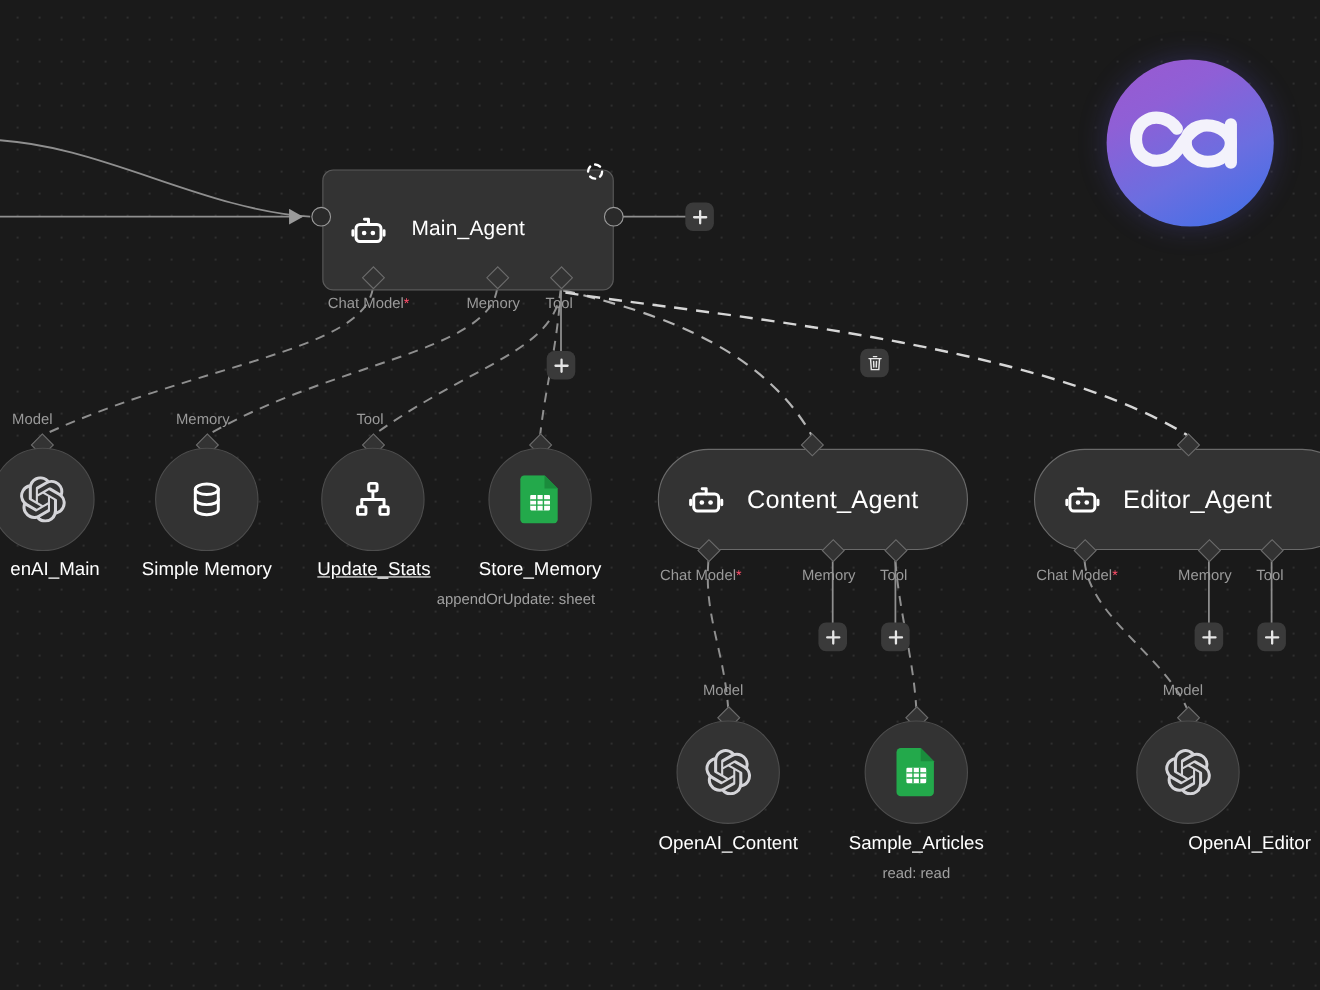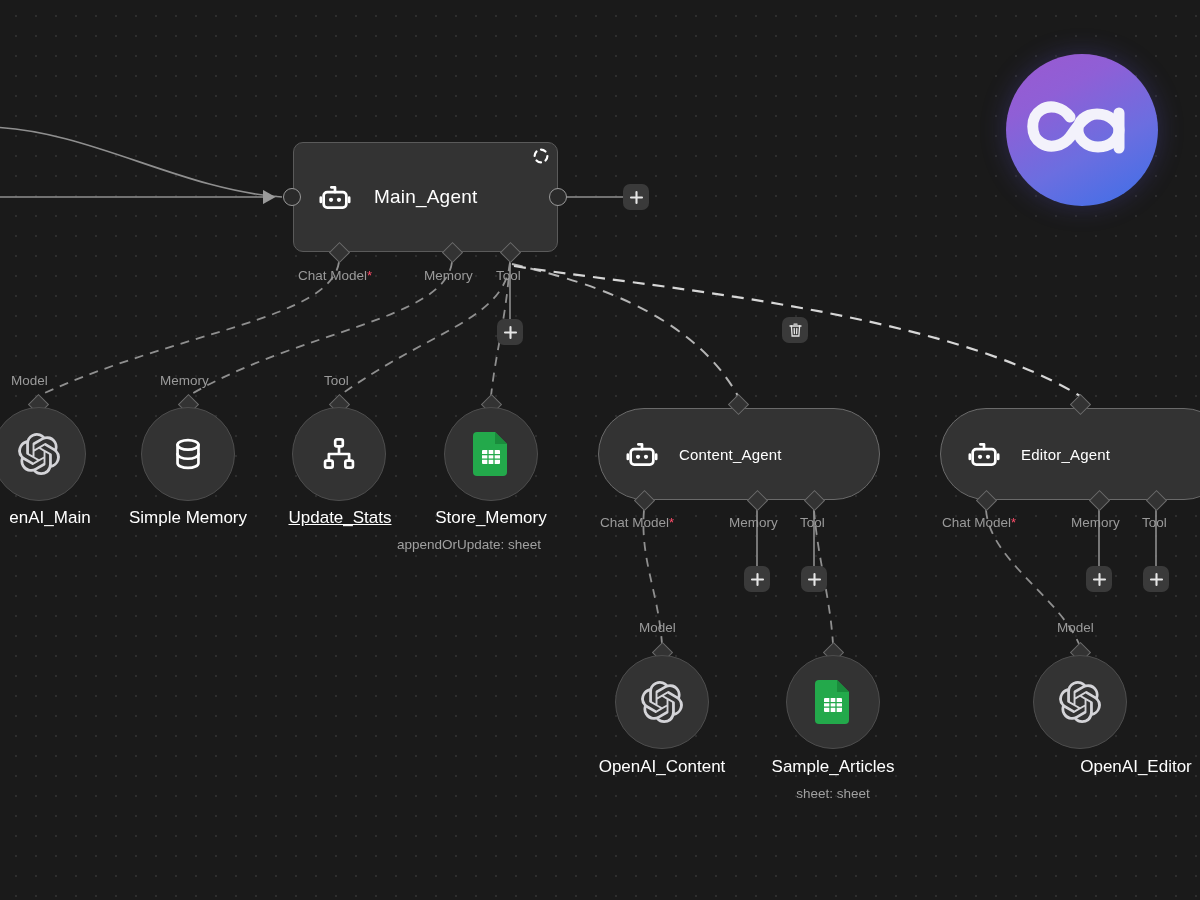--- a/index.html
+++ b/index.html
@@ -23,35 +23,36 @@
 
   
   .agent-rect {
     position:absolute;
     background:#333333;
     border:1px solid #5a5a5a;
     border-radius:10px;
     display:flex; align-items:center;
     padding-left:24px;
     gap:22px;
+    margin-top:12px;
   }
   .agent-rect .agent-title {
     color:#ffffff; font-size:19px; letter-spacing:.2px;
   }
   .agent-pill {
     position:absolute;
     background:#333333;
     border:1px solid #6a6a6a;
     border-radius:48px;
     display:flex; align-items:center;
     padding-left:26px;
     gap:20px;
   }
   .agent-pill .agent-title {
-    color:#ffffff; font-size:15px; letter-spacing:.2px;
+    color:#ffffff; font-size:23px; letter-spacing:.2px;
   }
 
   
   .robot-ic { width:34px; height:34px; flex:none; }
 
   
   .leaf {
     position:absolute;
     width:94px; height:94px;
     border-radius:50%;
@@ -368,21 +369,21 @@
     <svg width="40" height="44" viewBox="0 0 36 44">
       <path fill="#23a94b" d="M4 0h18l12 12v28a4 4 0 0 1-4 4H4a4 4 0 0 1-4-4V4a4 4 0 0 1 4-4z"></path>
       <path fill="#1a8c3c" d="M22 0l12 12H22z"></path>
       <rect x="9" y="18" width="18" height="14" rx="1" fill="#ffffff"></rect>
       <g stroke="#23a94b" stroke-width="1.3">
         <path d="M9 22.6 H27 M9 27.2 H27 M15 18 V32 M21 18 V32"></path>
       </g>
     </svg>
   </div>
   <div class="leaf-label" style="left:733px; top:757px; width:200px;">Sample_Articles</div>
-  <div class="leaf-sub" style="left:733px; top:786px; width:200px;">sheet: sheet</div>
+  <div class="leaf-sub" style="left:733px; top:786px; width:200px;">read: read</div>
 
   <div class="port-label" style="left:1057px; top:620px;">Model</div>
   <div class="diamond" style="left:1073px; top:645px;"></div>
   <div class="leaf" style="left:1033px; top:655px;">
     <svg width="42" height="42" viewBox="0 0 24 24">
       <path fill="#d4d4d8" d="M22.28 9.82a5.98 5.98 0 0 0-.52-4.91 6.05 6.05 0 0 0-6.51-2.9A6.07 6.07 0 0 0 4.98 4.18a5.98 5.98 0 0 0-4 2.9 6.05 6.05 0 0 0 .75 7.1 5.98 5.98 0 0 0 .51 4.91 6.05 6.05 0 0 0 6.52 2.9A5.98 5.98 0 0 0 13.26 24a6.05 6.05 0 0 0 5.77-4.19 5.98 5.98 0 0 0 4-2.9 6.05 6.05 0 0 0-.75-7.09zm-9.02 12.6a4.48 4.48 0 0 1-2.88-1.04l.14-.08 4.78-2.76a.79.79 0 0 0 .39-.68v-6.74l2.02 1.17a.07.07 0 0 1 .04.05v5.58a4.5 4.5 0 0 1-4.5 4.5zM3.6 18.3a4.47 4.47 0 0 1-.54-3.01l.14.09 4.79 2.76a.77.77 0 0 0 .78 0l5.84-3.37v2.33a.08.08 0 0 1-.03.06L9.74 19.95a4.5 4.5 0 0 1-6.14-1.65zM2.34 7.9a4.48 4.48 0 0 1 2.34-1.97V11.6a.77.77 0 0 0 .38.67l5.82 3.36L8.86 16.8a.07.07 0 0 1-.07 0l-4.83-2.79a4.5 4.5 0 0 1-1.65-6.14zm16.61 3.87L13.1 8.38l2.02-1.17a.07.07 0 0 1 .07 0l4.83 2.79a4.5 4.5 0 0 1-.68 8.12v-5.68a.78.78 0 0 0-.39-.67zm2.01-3.03l-.14-.09-4.78-2.78a.78.78 0 0 0-.79 0L9.42 9.24V6.91a.07.07 0 0 1 .03-.06l4.83-2.79a4.5 4.5 0 0 1 6.68 4.66zM8.32 12.87L6.3 11.7a.07.07 0 0 1-.04-.06V6.07a4.5 4.5 0 0 1 7.38-3.45l-.14.08L8.72 5.46a.79.79 0 0 0-.39.68zm1.1-2.37l2.6-1.5 2.6 1.5v3l-2.6 1.5-2.6-1.5z"></path>
     </svg>
   </div>
   <div class="leaf-label" style="left:1036px; top:757px; width:200px;">OpenAI_Editor</div>
 

